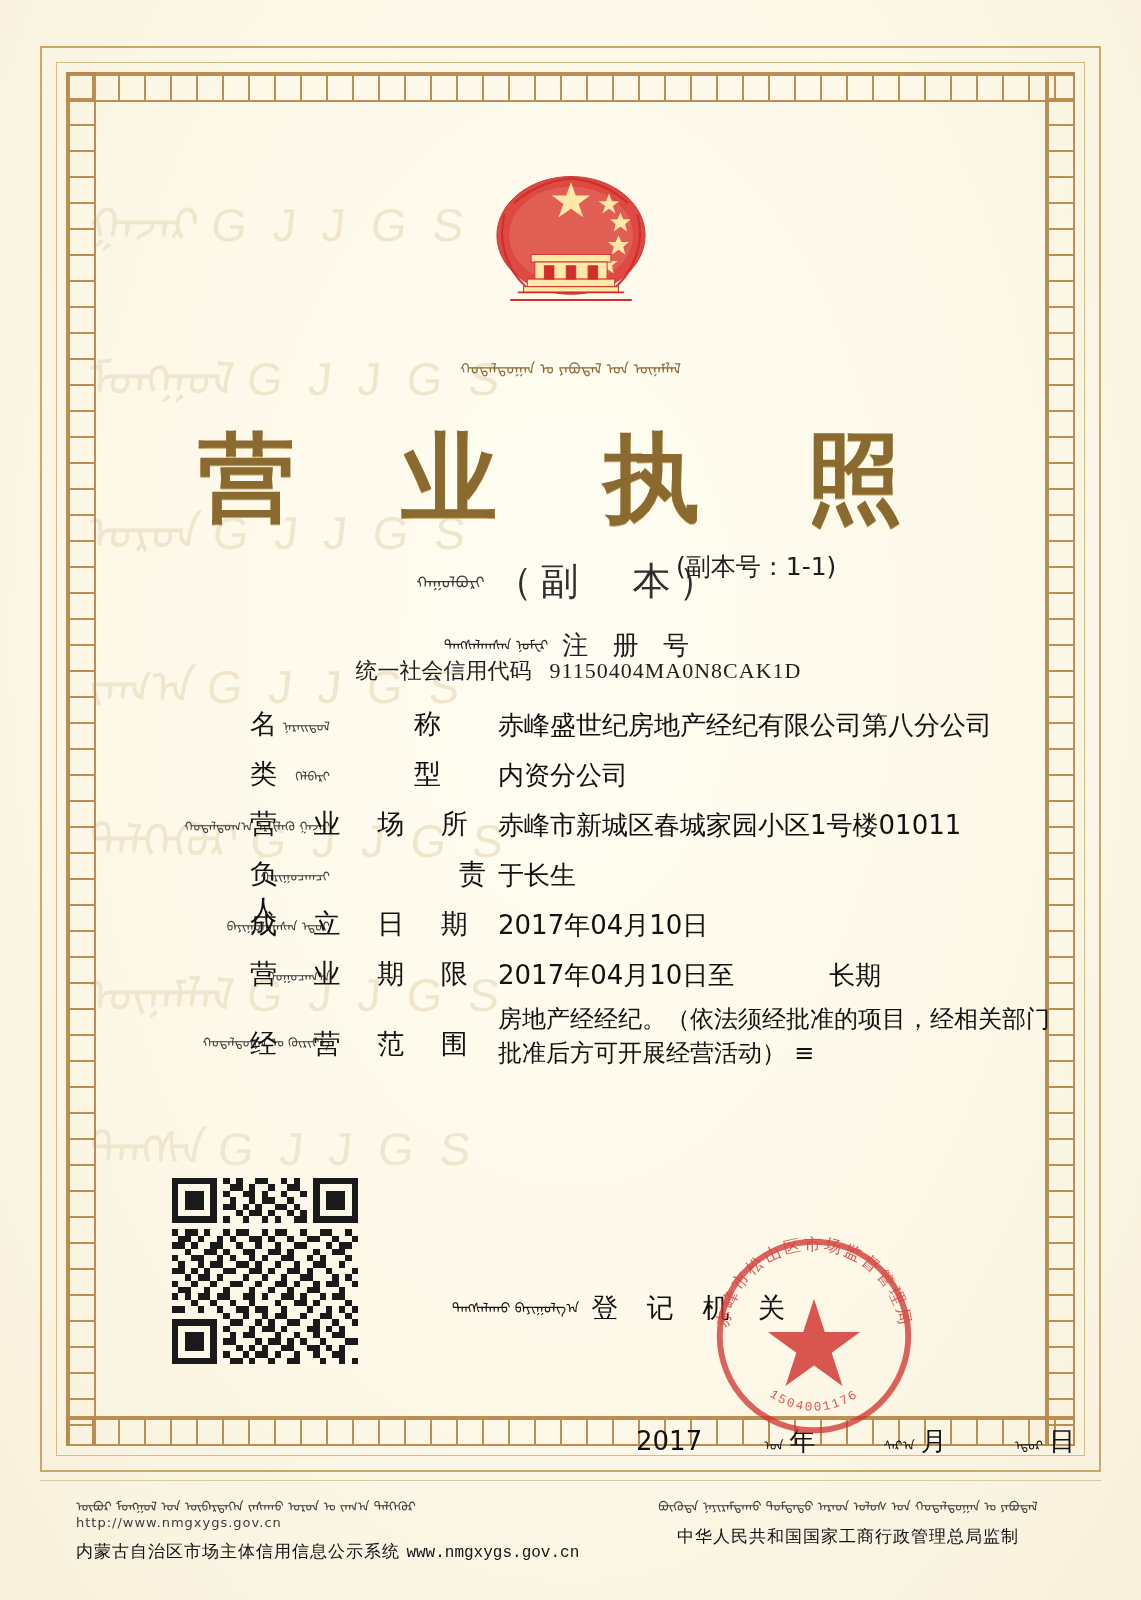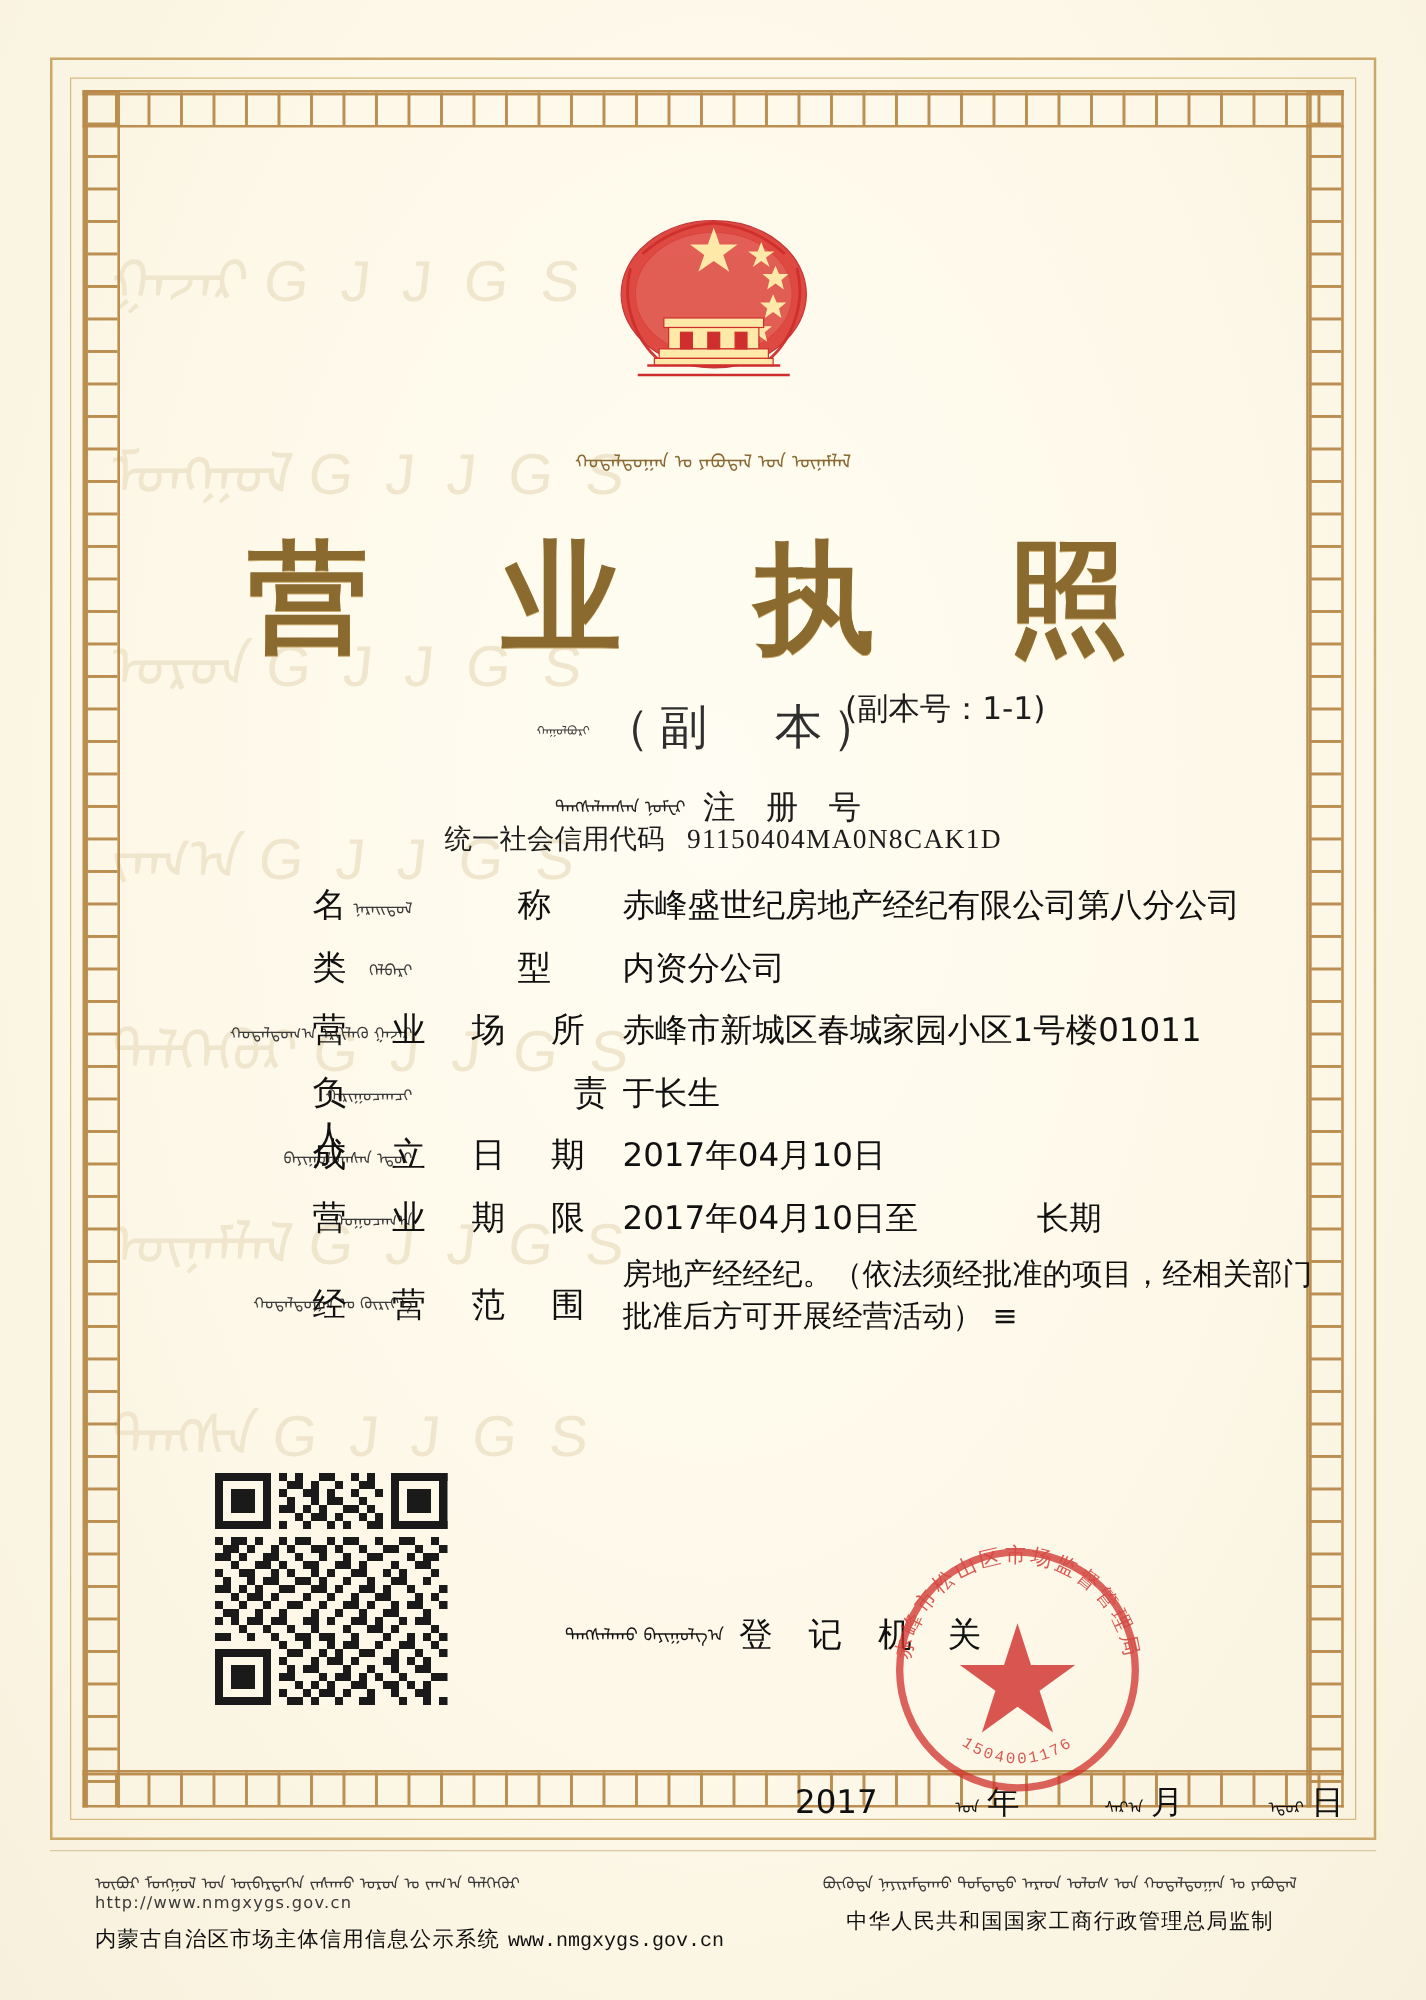--- a/index.html
+++ b/index.html
@@ -79,21 +79,21 @@
     font-size:96px;font-weight:bold;letter-spacing:40px;
     color:#8a6a2e;
     text-shadow:0 1px 0 #c9a86a;
     font-family:Liberation Sans, sans-serif;
   }
   .sub-title{
     position:absolute;top:556px;left:0;right:0;text-align:center;
     font-size:38px;letter-spacing:8px;color:#2f2f2f;
     font-family:"DejaVu Sans", sans-serif;
   }
-  .sub-title .mg{font-size:10px;color:#3a3a3a;letter-spacing:1px;vertical-align:6px;margin-right:10px;text-align:right;}
+  .sub-title .mg{font-size:16px;color:#3a3a3a;letter-spacing:1px;vertical-align:6px;margin-right:10px;text-align:right;}
   .copy-no{
     position:absolute;top:550px;left:676px;
     font-size:25px;color:#1d1d1d;
     font-family:"DejaVu Sans", sans-serif;
   }
   .reg-line1{
     position:absolute;top:628px;left:0;right:0;text-align:center;
     font-size:26px;letter-spacing:8px;color:#1d1d1d;
     font-family:"DejaVu Sans", sans-serif;
   }

